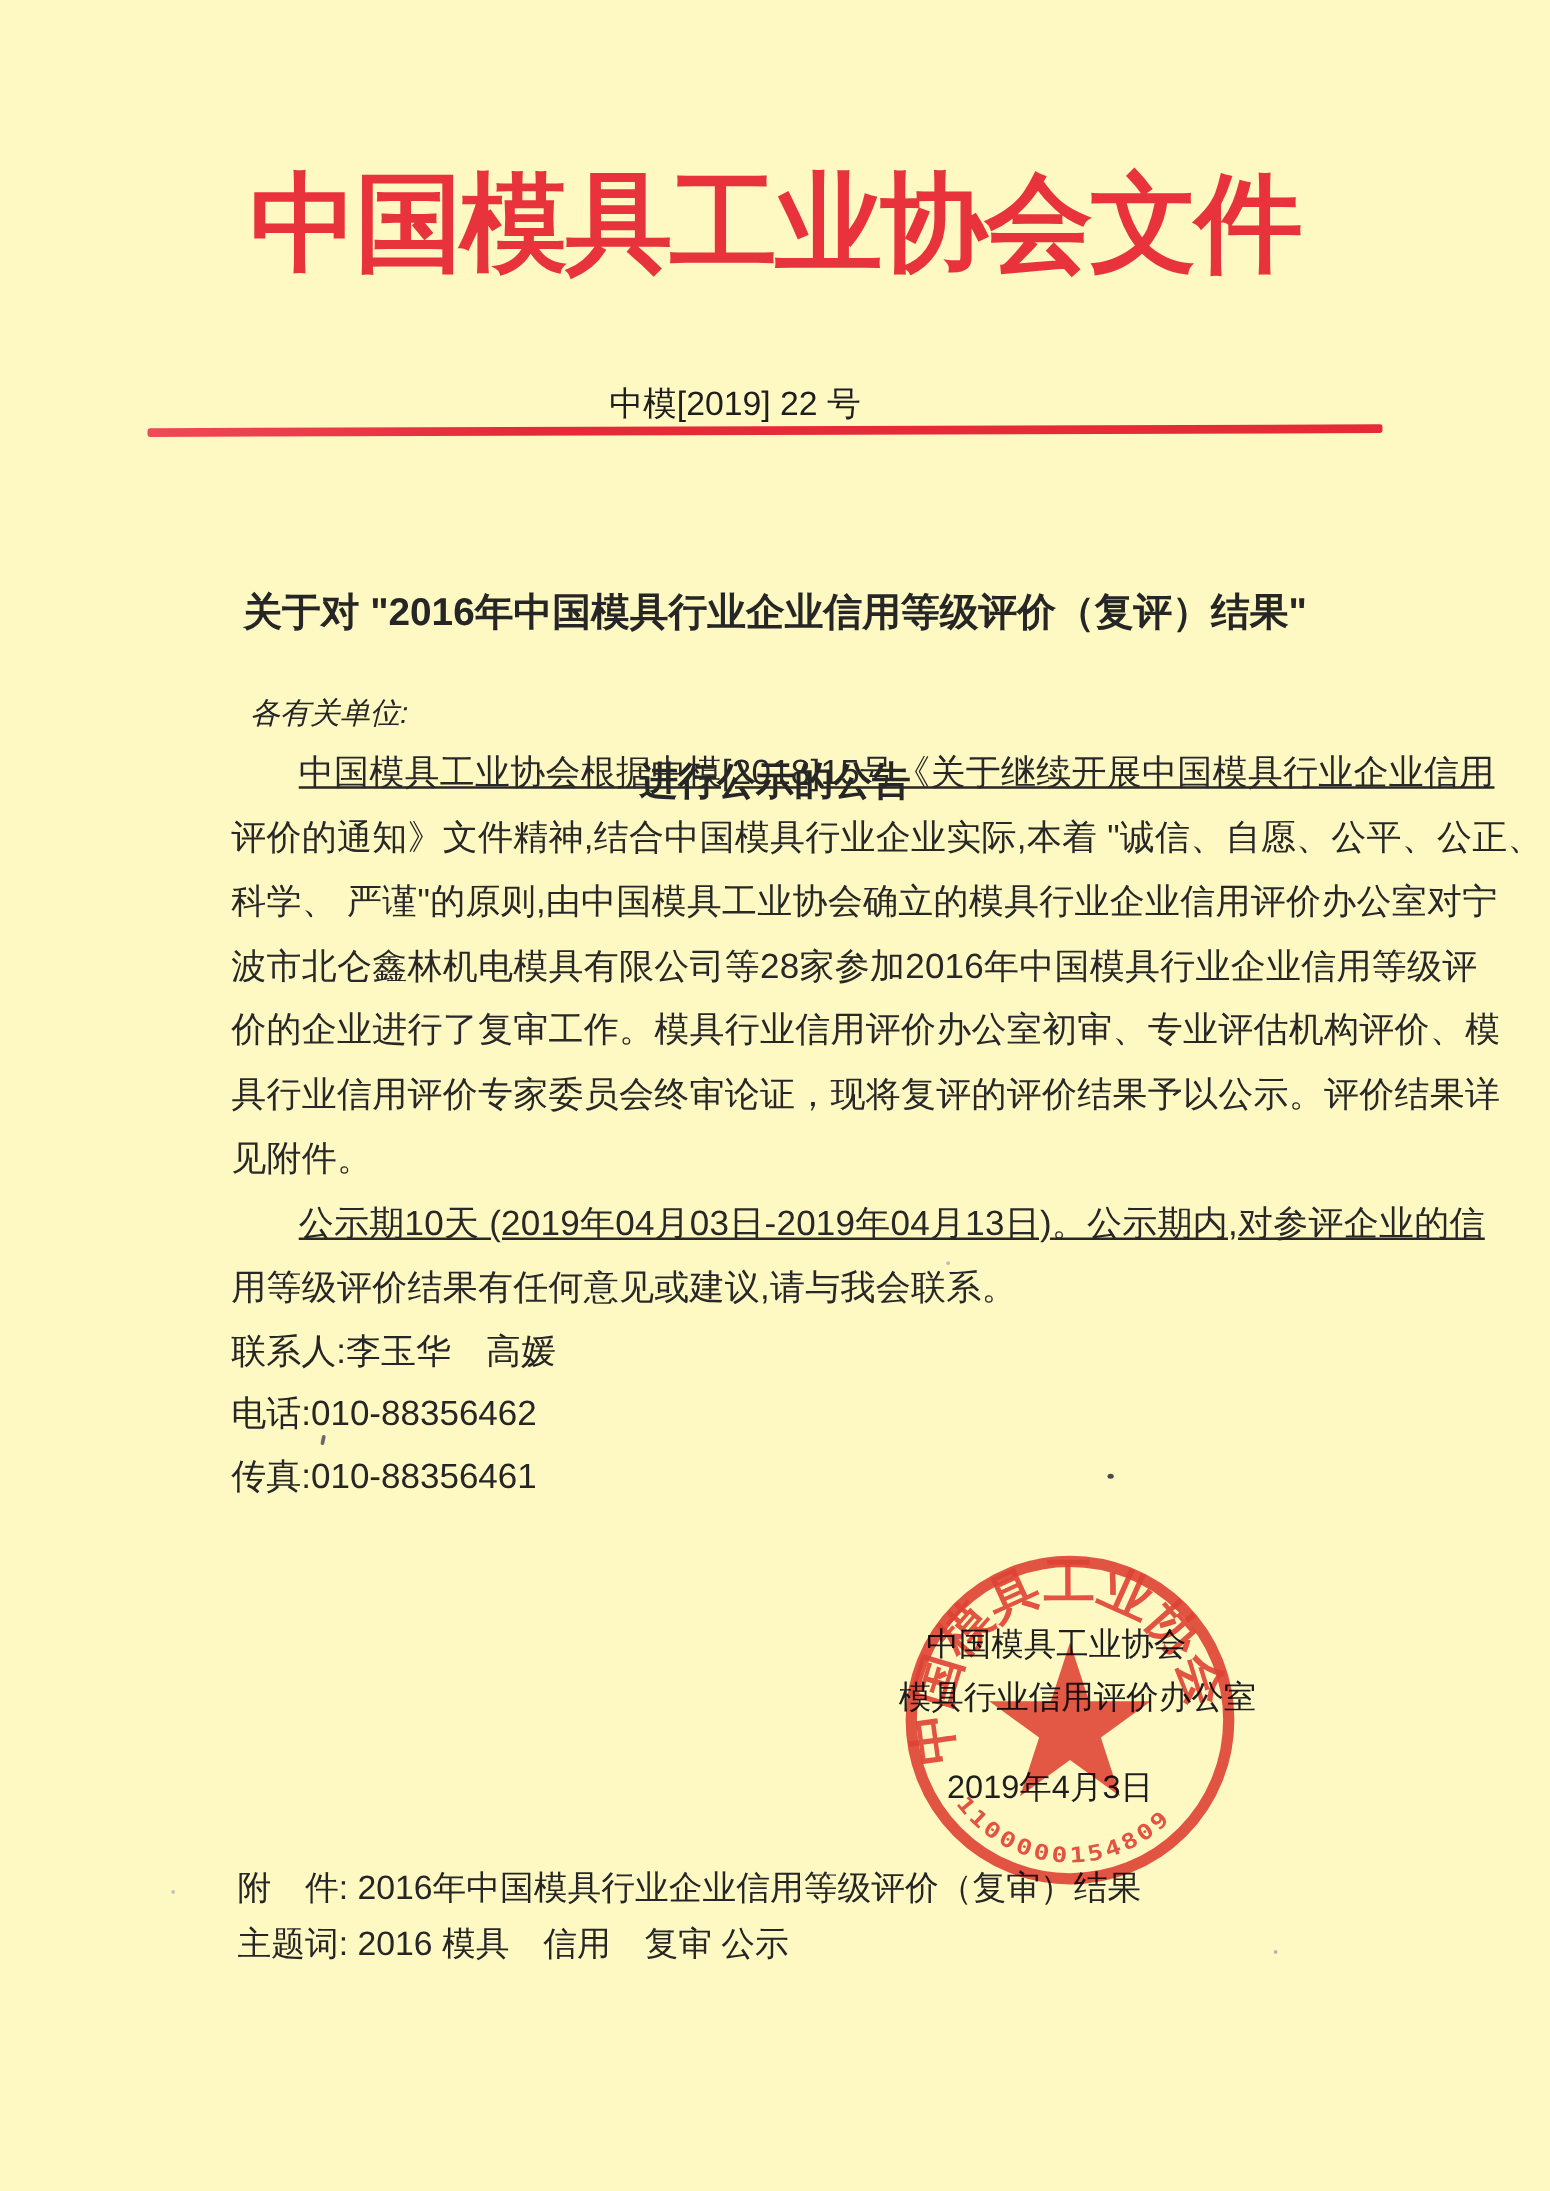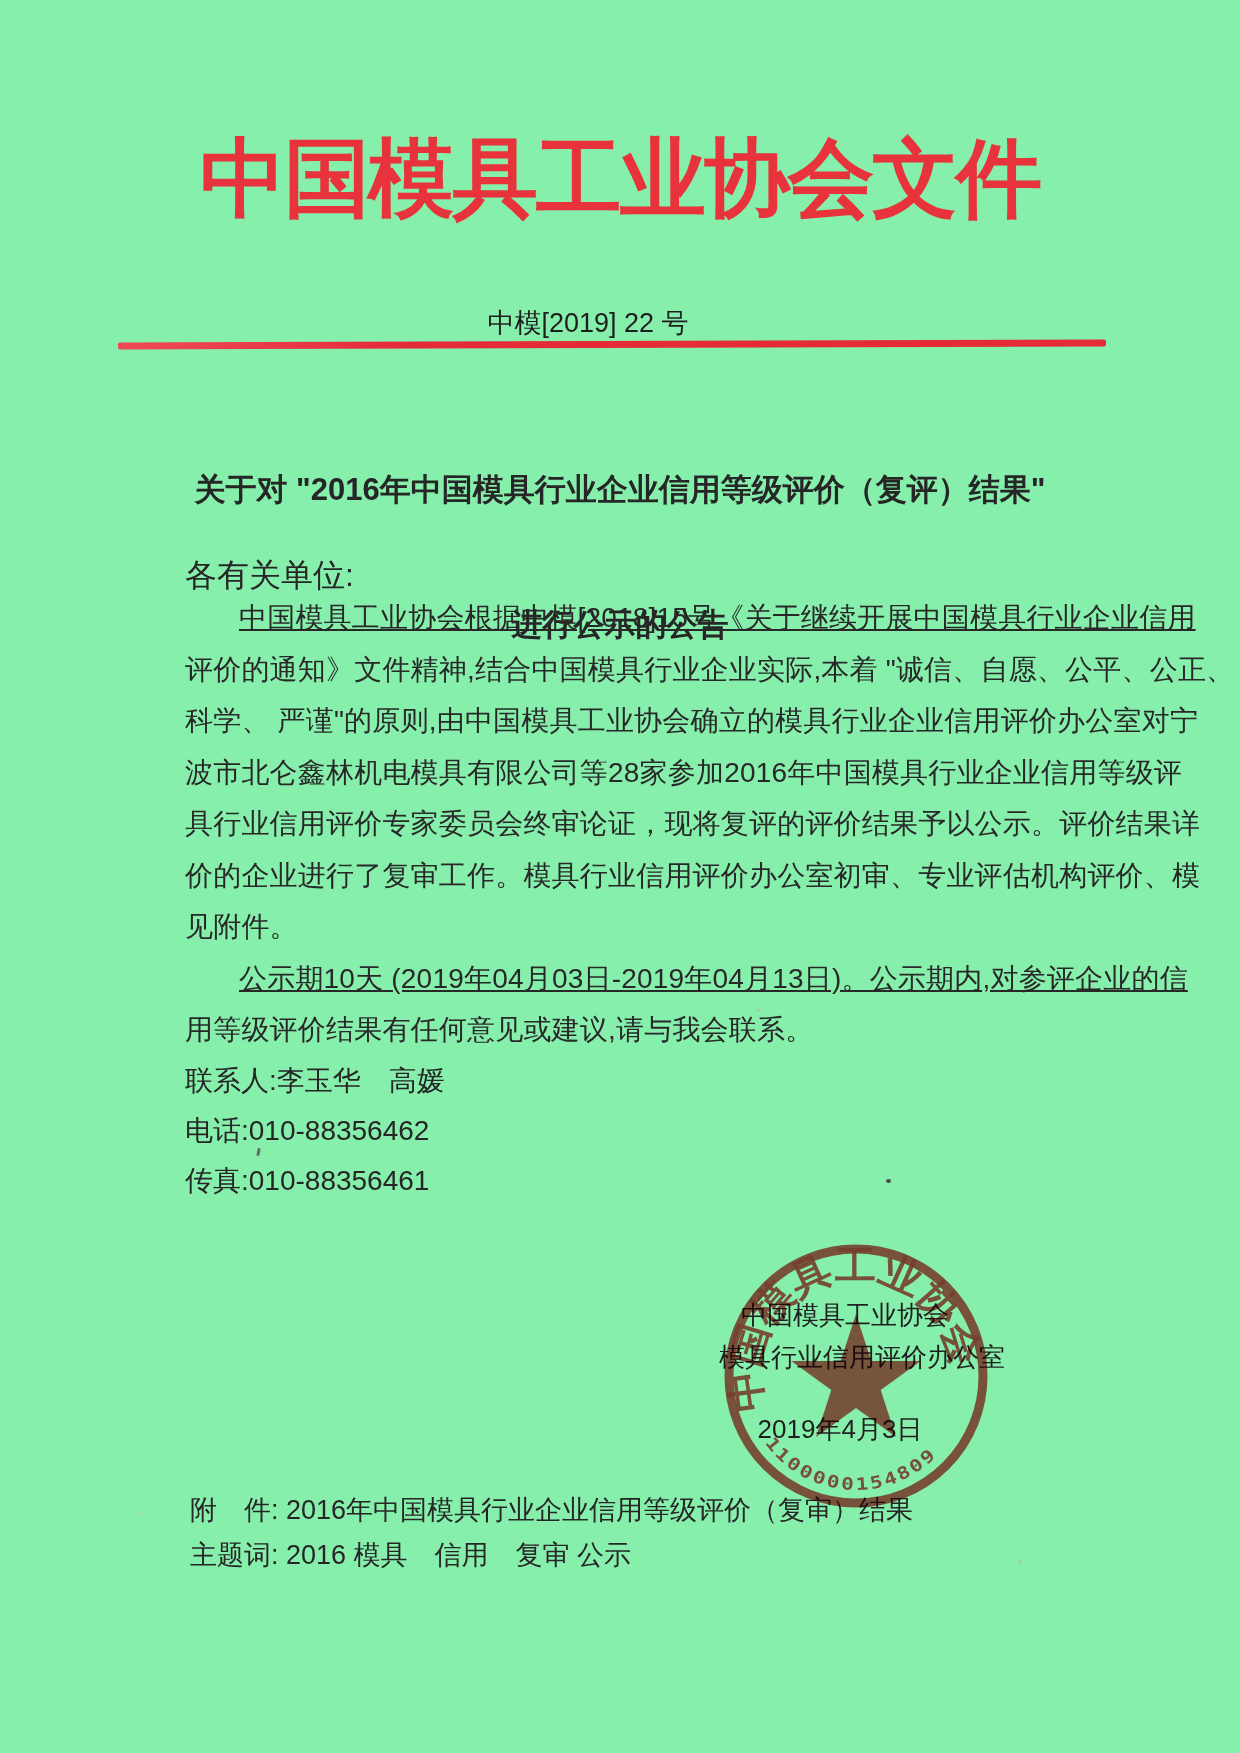--- a/index.html
+++ b/index.html
@@ -3,21 +3,21 @@
 <meta charset="utf-8">
 <style>
   html,body{margin:0;padding:0;}
   body{
     width:1240px;height:1753px;
     background:#ffffff;
     font-family:"Liberation Sans","DejaVu Sans",sans-serif;
     position:relative;
     overflow:hidden;
   }
-  .page{position:absolute;inset:0;background:#86efac;}
+  .page{position:absolute;inset:0;background:#fef9c3;}
 
   
   .masthead{
     position:absolute;top:130px;left:0;width:100%;
     text-align:center;
     font-family:"Liberation Serif","DejaVu Serif",serif;
     font-weight:bold;
     font-size:86px;line-height:1.15;
     letter-spacing:-2px;
     color:#e8333d;
@@ -41,22 +41,22 @@
 
   .subject{
     position:absolute;top:397px;left:0;width:100%;
     text-align:center;color:#262626;
     font-size:31px;font-weight:600;
     white-space:pre;
   }
   .subject .l2{margin-top:21px;}
 
   .salutation{
-    position:absolute;top:554px;left:185px;
-    font-size:32px;color:#262626;white-space:pre;
+    position:absolute;top:554px;left:200px;
+    font-size:24px;color:#262626;white-space:pre;font-style:italic;
   }
 
   .body-block{
     position:absolute;top:592px;left:185px;width:888px;
     font-size:28px;color:#282828;
   }
   .body-block .line{
     height:51.5px;line-height:51.5px;
     white-space:pre;letter-spacing:0.2px;
   }
@@ -111,22 +111,22 @@
     <div class="l2">进行公示的公告</div>
   </div>
 
   <div class="salutation">各有关单位:</div>
 
   <div class="body-block">
     <div class="line indent">中国模具工业协会根据中模[2018]15号《关于继续开展中国模具行业企业信用</div>
     <div class="line">评价的通知》文件精神,结合中国模具行业企业实际,本着 "诚信、自愿、公平、公正、</div>
     <div class="line">科学、 严谨"的原则,由中国模具工业协会确立的模具行业企业信用评价办公室对宁</div>
     <div class="line">波市北仑鑫林机电模具有限公司等28家参加2016年中国模具行业企业信用等级评</div>
+    <div class="line">价的企业进行了复审工作。模具行业信用评价办公室初审、专业评估机构评价、模</div>
     <div class="line">具行业信用评价专家委员会终审论证，现将复评的评价结果予以公示。评价结果详</div>
-    <div class="line">价的企业进行了复审工作。模具行业信用评价办公室初审、专业评估机构评价、模</div>
     <div class="line">见附件。</div>
     <div class="line indent">公示期10天 (2019年04月03日-2019年04月13日)。公示期内,对参评企业的信</div>
     <div class="line">用等级评价结果有任何意见或建议,请与我会联系。</div>
   </div>
 
   <div class="contact-block">
     <div class="line">联系人:李玉华　高媛</div>
     <div class="line">电话:010-88356462</div>
     <div class="line">传真:010-88356461</div>
   </div>

